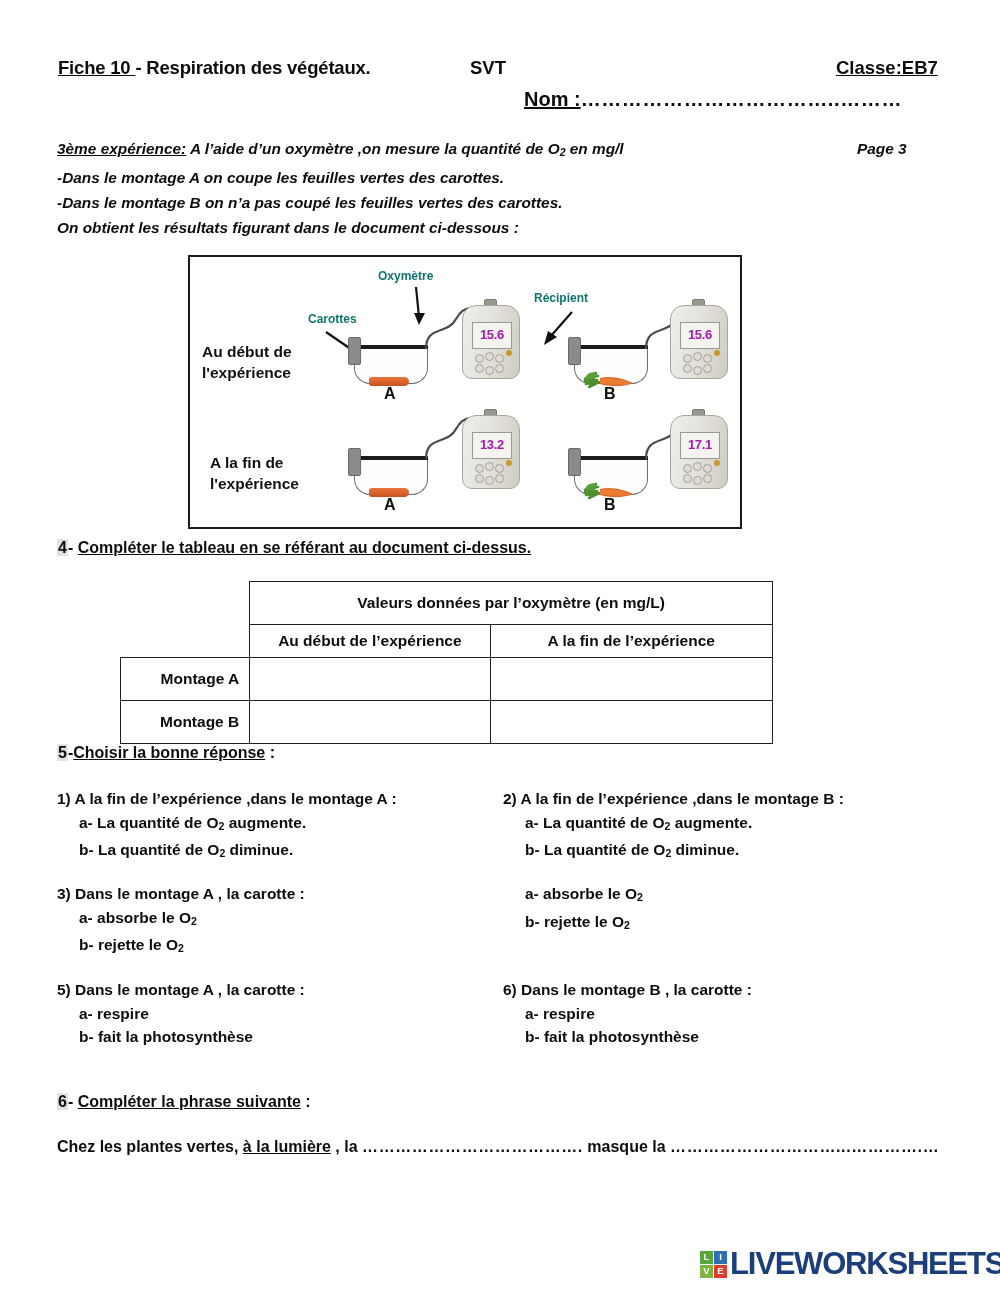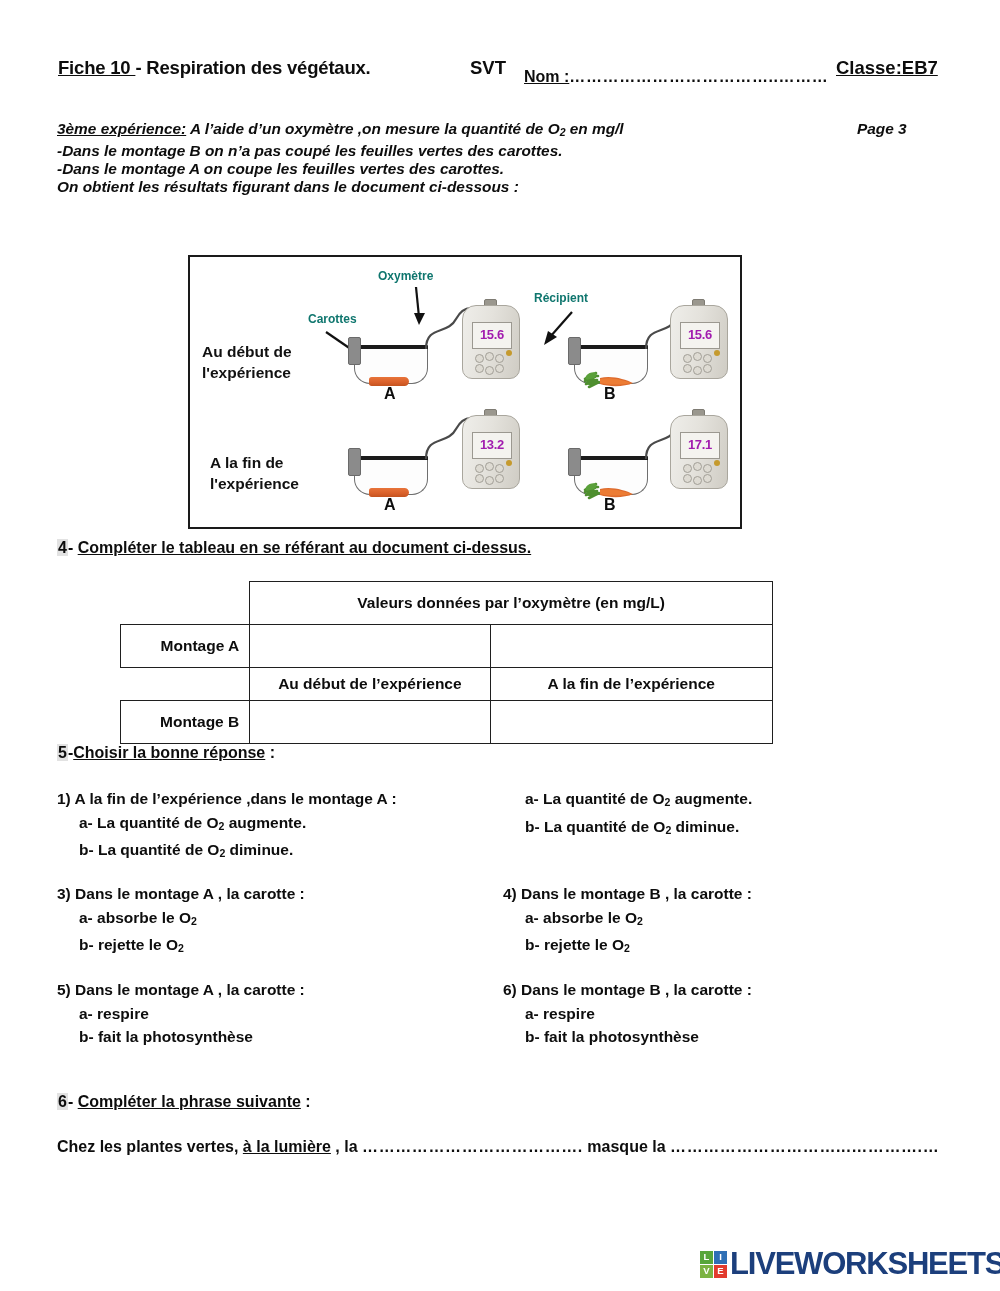--- a/index.html
+++ b/index.html
@@ -35,33 +35,33 @@
     letter-spacing: -0.2px;
   }
   .hdr-title .fiche { text-decoration: underline; }
   .hdr-svt { left: 470px; top: 57px; font-size: 18.5px; font-weight: bold; }
   .hdr-classe {
     left: 836px; top: 57px;
     font-size: 18.5px; font-weight: bold;
     text-decoration: underline;
   }
   .hdr-nom {
-    left: 524px; top: 68px;
-    font-size: 16px; font-weight: bold;
+    left: 524px; top: 88px;
+    font-size: 20px; font-weight: bold;
   }
   .hdr-nom .lbl { text-decoration: underline; }
   .hdr-nom .dots { letter-spacing: 0.6px; }
 
   
   .intro {
-    left: 57px; top: 120px;
+    left: 57px; top: 136px;
     font-size: 15.4px;
     font-weight: bold;
     font-style: italic;
-    line-height: 18px;
+    line-height: 25px;
     width: 880px;
   }
   .intro .l1 { position: relative; }
   .intro .exp-label { text-decoration: underline; }
   .intro .page3 {
     position: absolute;
     left: 800px; top: 0;
     font-style: italic; font-weight: bold;
     text-decoration: none;
   }
@@ -309,22 +309,22 @@
 
   <div class="abs hdr-nom">
     <span class="lbl">Nom :</span><span class="dots">………………………………..………</span>
   </div>
 
   <div class="abs intro">
     <div class="l1">
       <span class="exp-label">3ème expérience:</span><span>  A l’aide d’un oxymètre ,on mesure la quantité de O</span><sub>2</sub><span> en  mg/l</span>
       <span class="page3">Page 3</span>
     </div>
+    <div>-Dans le montage A on coupe les feuilles vertes des carottes.</div>
     <div>-Dans le montage B on n’a pas coupé les feuilles vertes  des carottes.</div>
-    <div>-Dans le montage A on coupe les feuilles vertes des carottes.</div>
     <div>On obtient les résultats figurant dans le document ci-dessous :</div>
   </div>
 
   <div class="abs figure">
     <div class="fig-inner">
 
       <div class="callout" style="left:188px; top:12px;">Oxymètre</div>
       <svg class="abs" style="left:212px; top:28px;" width="34" height="44">
         <line x1="14" y1="2" x2="17" y2="32" stroke="#111" stroke-width="2.2"></line>
         <polygon points="17,40 12,28 23,28" fill="#111"></polygon>
@@ -487,60 +487,60 @@
     <span class="hl">4</span><span>- </span><span class="txt">Compléter le tableau en se référant au document ci-dessus.</span>
   </div>
 
   <table class="abs tbl">
     <tbody>
         <tr>
       <td class="corner"></td>
       <td class="head-span" colspan="2">Valeurs données par l’oxymètre (en mg/L)</td>
     </tr>
     <tr>
+      <td class="corner"></td>
+      <td class="subhead col-a">Au début de l’expérience</td>
+      <td class="subhead col-b">A la fin de l’expérience</td>
+    </tr>
+    <tr>
       <td class="rowlabel">Montage A</td>
       <td class="blank col-a"></td>
       <td class="blank col-b"></td>
-    </tr>
-    <tr>
-      <td class="corner"></td>
-      <td class="subhead col-a">Au début de l’expérience</td>
-      <td class="subhead col-b">A la fin de l’expérience</td>
     </tr>
     <tr>
       <td class="rowlabel">Montage B</td>
       <td class="blank col-a"></td>
       <td class="blank col-b"></td>
     </tr>
   </tbody>
     </table>
 
   <div class="abs q5">
     <span class="hl">5</span><span>-</span><span class="txt">Choisir la bonne réponse</span><span> :</span>
   </div>
 
   <div class="mcq" style="left:57px; top:787px;">
     <span class="stem">1) A la fin de l’expérience ,dans le montage A :</span>
     <span class="opt"><span>a- La quantité de O</span><sub>2</sub><span> augmente.</span></span>
     <span class="opt"><span>b- La quantité de O</span><sub>2</sub><span> diminue.</span></span>
   </div>
 
   <div class="mcq" style="left:503px; top:787px;">
+    <span class="stem">2) A la fin de l’expérience ,dans le montage B :</span>
     <span class="opt"><span>a- La quantité de O</span><sub>2</sub><span> augmente.</span></span>
     <span class="opt"><span>b- La quantité de O</span><sub>2</sub><span> diminue.</span></span>
   </div>
 
   <div class="mcq" style="left:57px; top:882px;">
     <span class="stem">3) Dans le montage A , la carotte :</span>
     <span class="opt"><span>a- absorbe  le O</span><sub>2</sub><span></span></span>
     <span class="opt"><span>b- rejette le O</span><sub>2</sub><span></span></span>
   </div>
 
   <div class="mcq" style="left:503px; top:882px;">
-    <span class="stem">4) Dans le montage B , la carotte  :</span>
     <span class="opt"><span>a- absorbe  le O</span><sub>2</sub><span></span></span>
     <span class="opt"><span>b- rejette le O</span><sub>2</sub><span></span></span>
   </div>
 
   <div class="mcq" style="left:57px; top:978px;">
     <span class="stem">5) Dans le montage A , la carotte :</span>
     <span class="opt">a- respire</span>
     <span class="opt">b- fait la photosynthèse</span>
   </div>
 

